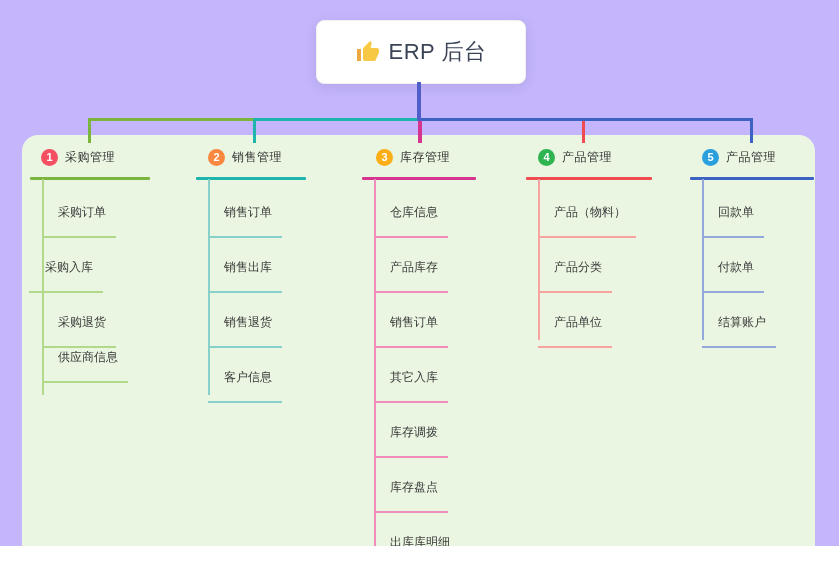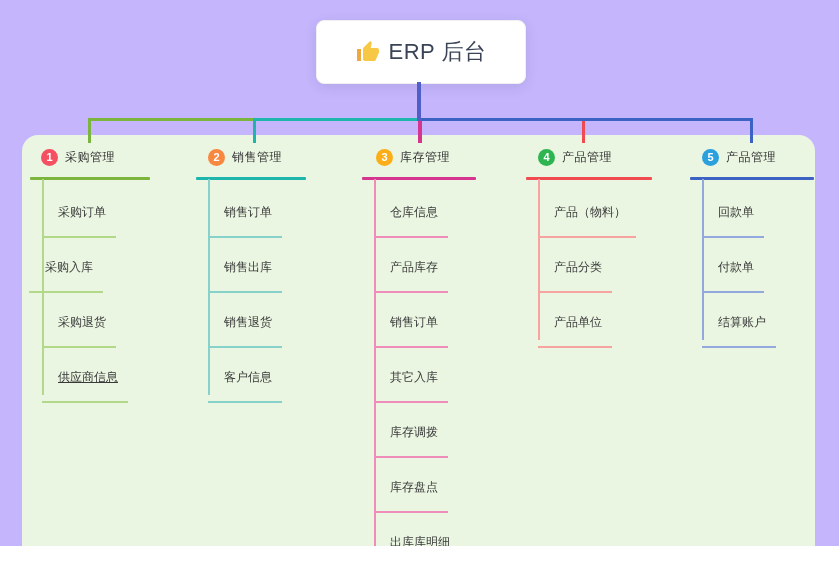--- a/index.html
+++ b/index.html
@@ -49,21 +49,21 @@
       <div class="conn" style="left: 88px; top: 118px; width: 3px; height: 25px; background: rgb(124, 181, 62);"></div>
       <div class="branch-header" style="left: 41px;">
         <span class="badge" style="background: rgb(244, 80, 98);">1</span>
         <span class="branch-title">采购管理</span>
       </div>
       <div class="underline" style="left: 30px; width: 120px; background: rgb(124, 181, 62);"></div>
       <div class="vline" style="left: 42px; top: 179px; height: 216px; background: rgb(178, 217, 138);"></div>
       <div class="child-item" style="left: 42px; top: 202px; border-bottom-color: rgb(178, 217, 138);">采购订单</div>
       <div class="child-item" style="left: 29px; top: 257px; border-bottom-color: rgb(178, 217, 138);">采购入库</div>
       <div class="child-item" style="left: 42px; top: 312px; border-bottom-color: rgb(178, 217, 138);">采购退货</div>
-      <div class="child-item" style="left: 42px; top: 367px; border-bottom-color: rgb(178, 217, 138); text-decoration: underline;">供应商信息</div>
+      <div class="child-item" style="left: 42px; top: 347px; border-bottom-color: rgb(178, 217, 138);">供应商信息</div>
       <div class="conn" style="left: 253px; top: 118px; width: 169px; height: 3px; background: rgb(29, 181, 172);"></div>
       <div class="conn" style="left: 253px; top: 118px; width: 3px; height: 25px; background: rgb(29, 181, 172);"></div>
       <div class="branch-header" style="left: 208px;">
         <span class="badge" style="background: rgb(248, 136, 63);">2</span>
         <span class="branch-title">销售管理</span>
       </div>
       <div class="underline" style="left: 196px; width: 110px; background: rgb(29, 181, 172);"></div>
       <div class="vline" style="left: 208px; top: 179px; height: 216px; background: rgb(134, 210, 202);"></div>
       <div class="child-item" style="left: 208px; top: 202px; border-bottom-color: rgb(134, 210, 202);">销售订单</div>
       <div class="child-item" style="left: 208px; top: 257px; border-bottom-color: rgb(134, 210, 202);">销售出库</div>

